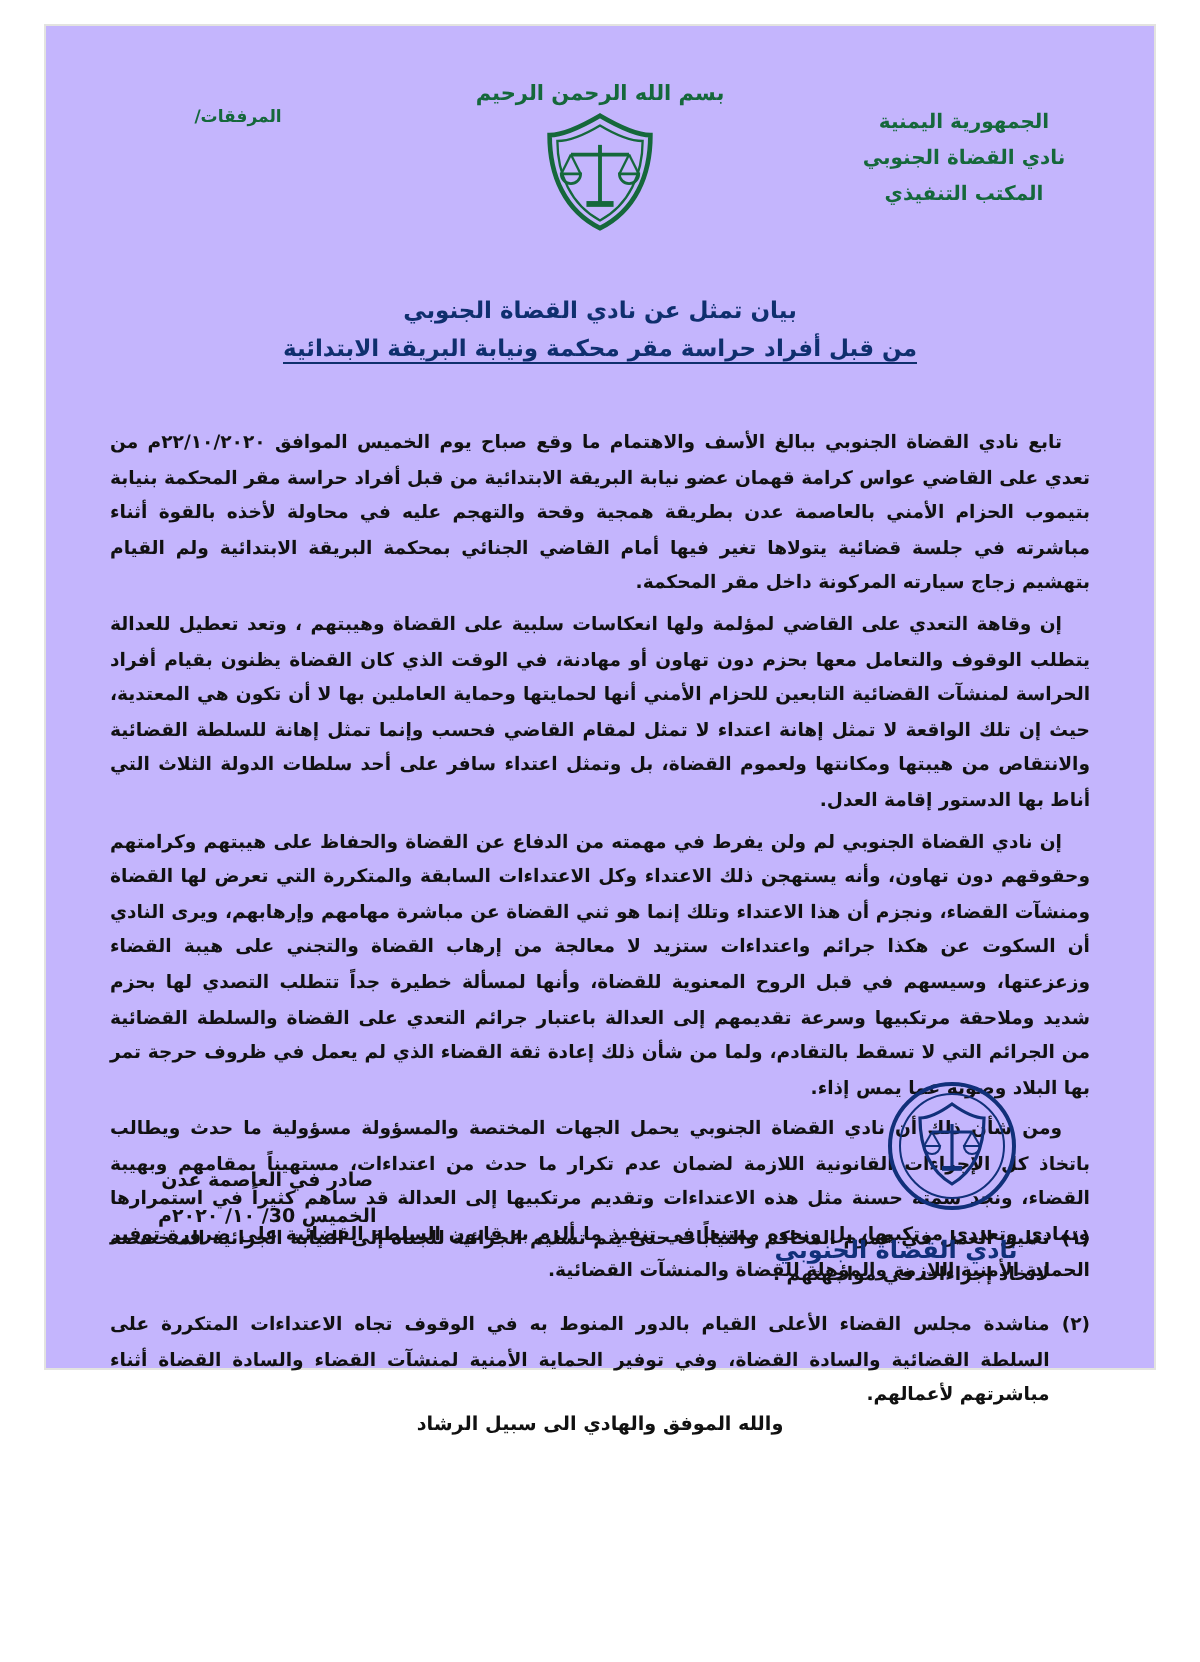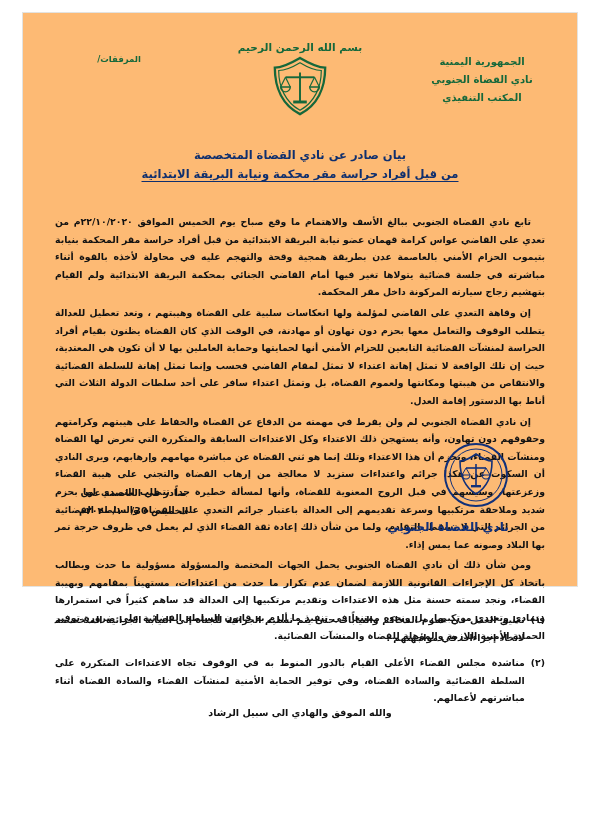--- a/index.html
+++ b/index.html
@@ -16,22 +16,22 @@
     overflow: hidden;
     font-family: "DejaVu Sans", "Liberation Sans", sans-serif;
     color: #111111;
     box-sizing: border-box;
   }
   .sheet {
     position: absolute;
     left: 22px;
     top: 12px;
     width: 556px;
-    height: 575px;
-    background: #fdba74;
+    height: 673px;
+    background: #c4b5fd;
     border: 1px solid #e3e3e0;
     box-sizing: border-box;
   }
 
   
   .header {
     position: absolute;
     left: 0; right: 0; top: 8px;
     height: 100px;
   }
@@ -213,21 +213,21 @@
         <div>نادي القضاة الجنوبي</div>
         <div>المكتب التنفيذي</div>
       </div>
 
       <div class="hdr-left">
         <div class="ref-line">المرفقات/</div>
       </div>
     </div>
 
     <div class="titles">
-      <div class="t1">بيان صادر عن نادي القضاة المتخصصة</div>
+      <div class="t1">بيان تمثل عن نادي القضاة الجنوبي</div>
       <div class="t3">من قبل أفراد حراسة مقر محكمة ونيابة البريقة الابتدائية</div>
     </div>
 
     <div class="body-text">
       <p>تابع نادي القضاة الجنوبي ببالغ الأسف والاهتمام ما وقع صباح يوم الخميس الموافق ٢٢/١٠/٢٠٢٠م من تعدي على القاضي عواس كرامة قهمان عضو نيابة البريقة الابتدائية من قبل أفراد حراسة مقر المحكمة بنيابة بتيموب الحزام الأمني بالعاصمة عدن بطريقة همجية وقحة والتهجم عليه في محاولة لأخذه بالقوة أثناء مباشرته في جلسة قضائية يتولاها تغير فيها أمام القاضي الجنائي بمحكمة البريقة الابتدائية ولم القيام بتهشيم زجاج سيارته المركونة داخل مقر المحكمة.</p>
       <p>إن وقاهة التعدي على القاضي لمؤلمة ولها انعكاسات سلبية على القضاة وهيبتهم ، وتعد تعطيل للعدالة  يتطلب  الوقوف والتعامل معها بحزم دون تهاون أو مهادنة، في الوقت الذي كان القضاة يظنون بقيام أفراد الحراسة لمنشآت القضائية التابعين للحزام الأمني أنها لحمايتها وحماية العاملين بها لا أن تكون هي المعتدية، حيث إن تلك الواقعة لا تمثل إهانة اعتداء لا تمثل لمقام القاضي فحسب وإنما تمثل إهانة للسلطة القضائية والانتقاص من هيبتها ومكانتها ولعموم القضاة، بل وتمثل اعتداء سافر على أحد سلطات الدولة الثلاث التي أناط بها الدستور إقامة العدل.</p>
       <p>إن نادي القضاة الجنوبي لم ولن يفرط في مهمته من الدفاع عن القضاة والحفاظ على هيبتهم وكرامتهم وحقوقهم دون تهاون، وأنه يستهجن ذلك الاعتداء وكل الاعتداءات السابقة والمتكررة التي تعرض لها القضاة ومنشآت القضاء، ونجزم أن هذا الاعتداء وتلك إنما هو ثني القضاة عن مباشرة مهامهم وإرهابهم، ويرى النادي أن السكوت عن هكذا جرائم واعتداءات ستزيد لا معالجة من إرهاب القضاة والتجني على هيبة القضاء وزعزعتها، وسيسهم في قبل الروح المعنوية للقضاة، وأنها لمسألة خطيرة جداً تتطلب التصدي لها بحزم شديد وملاحقة مرتكبيها وسرعة تقديمهم إلى العدالة باعتبار جرائم التعدي على القضاة والسلطة القضائية من الجرائم التي لا تسقط بالتقادم، ولما من شأن ذلك إعادة ثقة القضاء الذي لم يعمل في ظروف حرجة تمر بها البلاد وصونه عما يمس إذاء.</p>
       <p>ومن شأن ذلك أن نادي القضاة الجنوبي يحمل الجهات المختصة والمسؤولة مسؤولية ما حدث ويطالب باتخاذ كل الإجراءات القانونية اللازمة لضمان عدم تكرار ما حدث من اعتداءات، مستهيناً بمقامهم وبهيبة القضاء، ونجد سمته حسنة مثل هذه الاعتداءات وتقديم مرتكبيها إلى العدالة قد ساهم كثيراً في استمرارها وتمادي وتعددي مرتكبيها، بل ونجده ممتنعاً في تنفيذ ما ألزم به قانون السلطة القضائية على ضرورة توفير الحماية الأمنية اللازمة والمؤهلة للقضاة والمنشآت القضائية.</p>
     </div>
 

